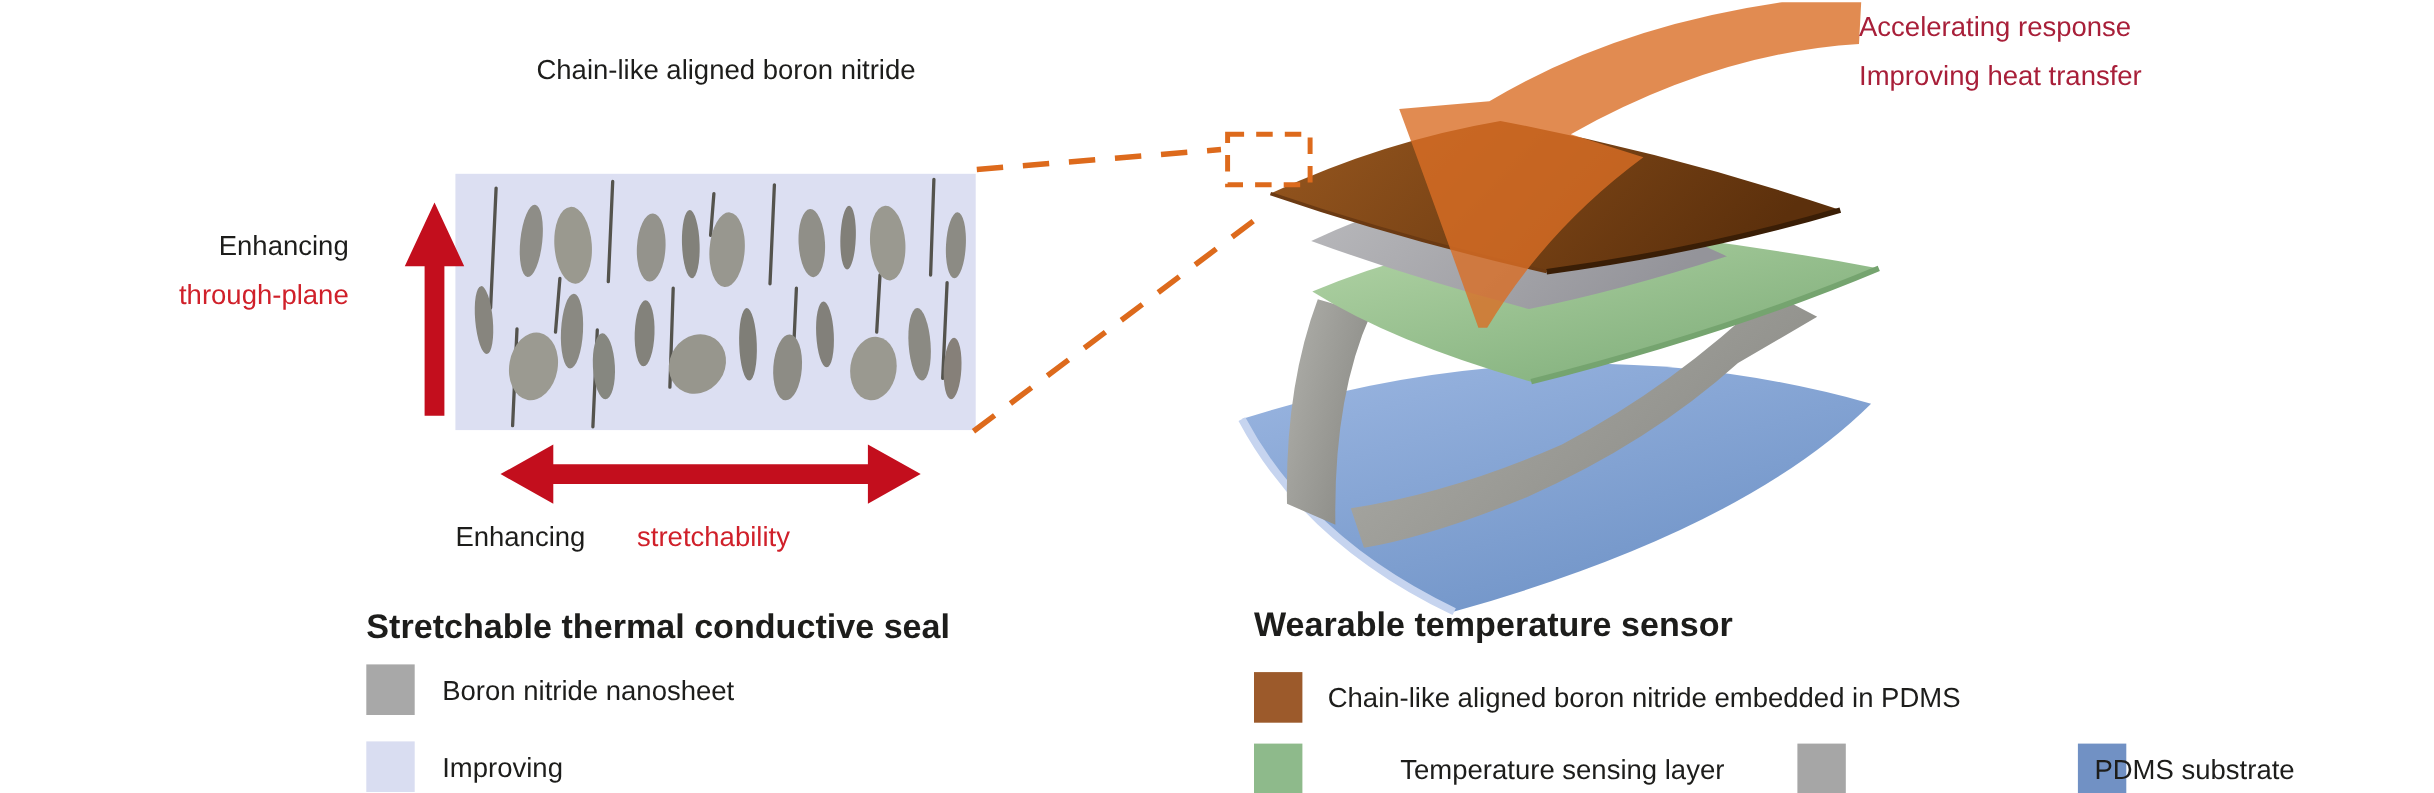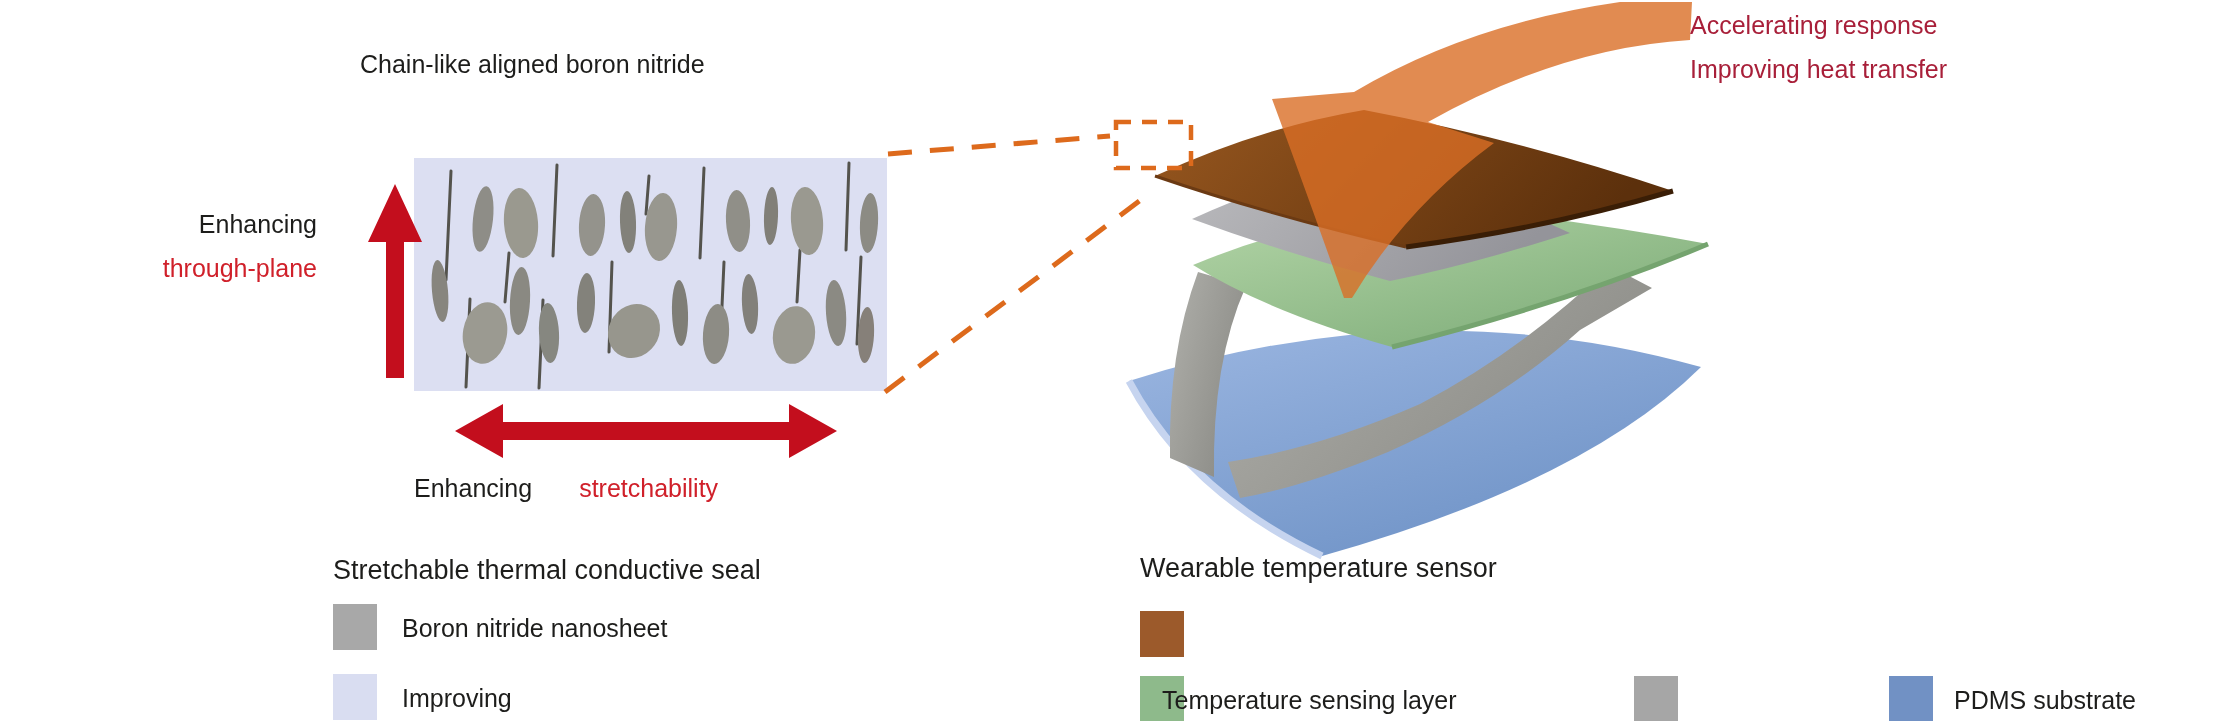--- a/index.html
+++ b/index.html
@@ -2,28 +2,28 @@
 <html><head>
 <meta charset="utf-8">
 <style>
   html,body{margin:0;padding:0;background:#ffffff;}
   #figure-root{
     position:relative;width:2213px;height:721px;overflow:hidden;background:#ffffff;
     font-family:"Liberation Sans", sans-serif;color:#1d1d1b;
   }
   #artwork{position:absolute;left:0;top:0;}
   .txt{position:absolute;white-space:nowrap;font-size:25px;line-height:40px;color:#1d1d1b;}
-  .fig-title{left:360px;top:38px;width:600px;white-space:nowrap;line-height:52px;}
+  .fig-title{left:360px;top:38px;width:600px;text-align:center;white-space:nowrap;line-height:52px;}
   .vert-annot{left:0;top:202px;width:317px;text-align:right;line-height:44px;}
   .crimson-annot{left:1690px;top:3px;line-height:44px;color:#a81f39;}
   .stretch-label{left:414px;top:468px;width:464px;}
   .red-text{color:#d0202a;margin-left:40px;}
   .blk{margin-right:0.28em;}
   .sq{position:absolute;width:44px;height:46px;}
-  .legend-heading{font-size:27px;}
+  .legend-heading{font-size:31px;font-weight:bold;}
 </style>
 </head>
 <body>
 
 <div id="figure-root">
 
   <svg id="artwork" width="2213" height="721" viewBox="0 0 2213 721">
     <defs>
       <linearGradient id="brownGrad" x1="0" y1="0" x2="1" y2="0.25">
         <stop offset="0" stop-color="#97571f"></stop>
@@ -141,19 +141,20 @@
   </div>
 
   <div class="txt legend-heading" style="left:333px;top:550px;">Stretchable thermal conductive seal</div>
   <div class="sq" style="left: 333px; top: 604px; background-color: rgb(168, 168, 168);"></div>
   <div class="txt" style="left:402px;top:608px;">Boron nitride nanosheet</div>
   <div class="sq" style="left: 333px; top: 674px; background-color: rgb(217, 221, 241);"></div>
   <div class="txt" style="left:402px;top:678px;">Improving</div>
 
   <div class="txt legend-heading" style="left:1140px;top:548px;">Wearable temperature sensor</div>
   <div class="sq" style="left: 1140px; top: 611px; background-color: rgb(156, 90, 43);"></div>
+  <div class="txt" style="left:1207px;top:615px;">Chain-like aligned boron nitride embedded in PDMS</div>
   <div class="sq" style="left: 1140px; top: 676px; background-color: rgb(142, 186, 139);"></div>
-  <div class="txt" style="left:1162px;top:680px;">Temperature sensing layer</div>
+  <div class="txt" style="left:1273px;top:680px;">Temperature sensing layer</div>
   <div class="sq" style="left: 1634px; top: 676px; background-color: rgb(166, 166, 166);"></div>
   <div class="sq" style="left: 1889px; top: 676px; background-color: rgb(113, 145, 196);"></div>
-  <div class="txt" style="left:1954px;top:680px;">PDMS substrate</div>
+  <div class="txt" style="left:1904px;top:680px;">PDMS substrate</div>
 
 </div>
 
 </body></html>

